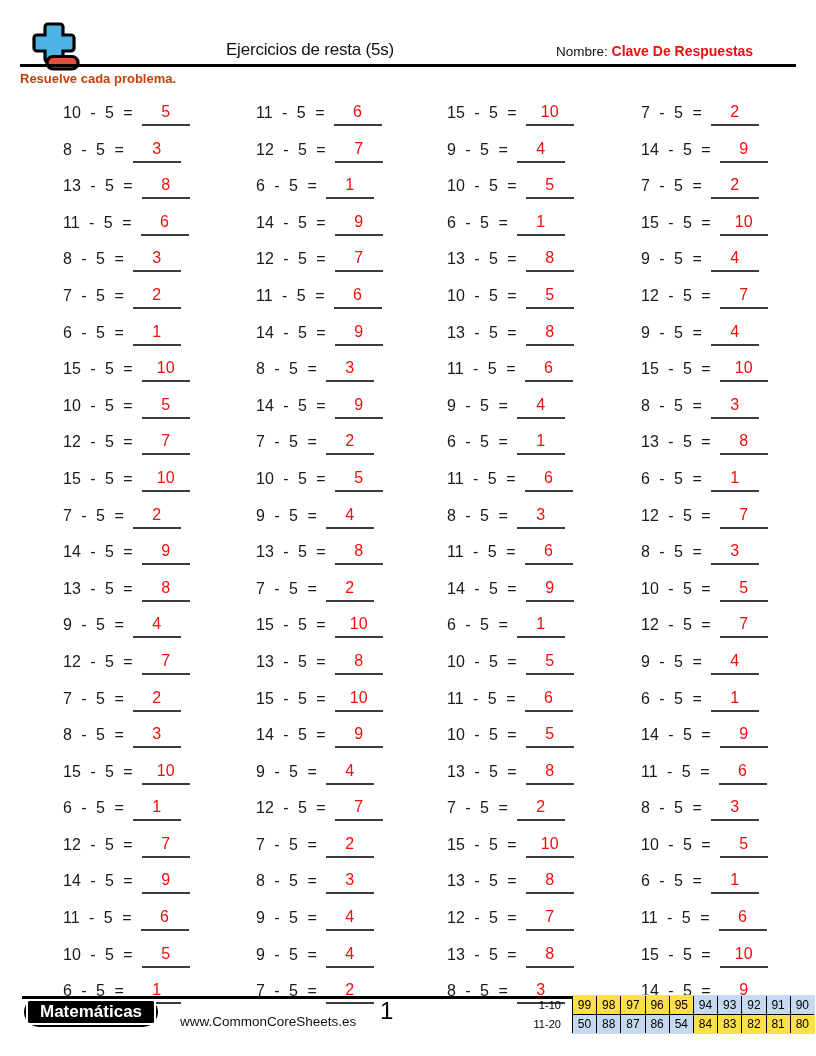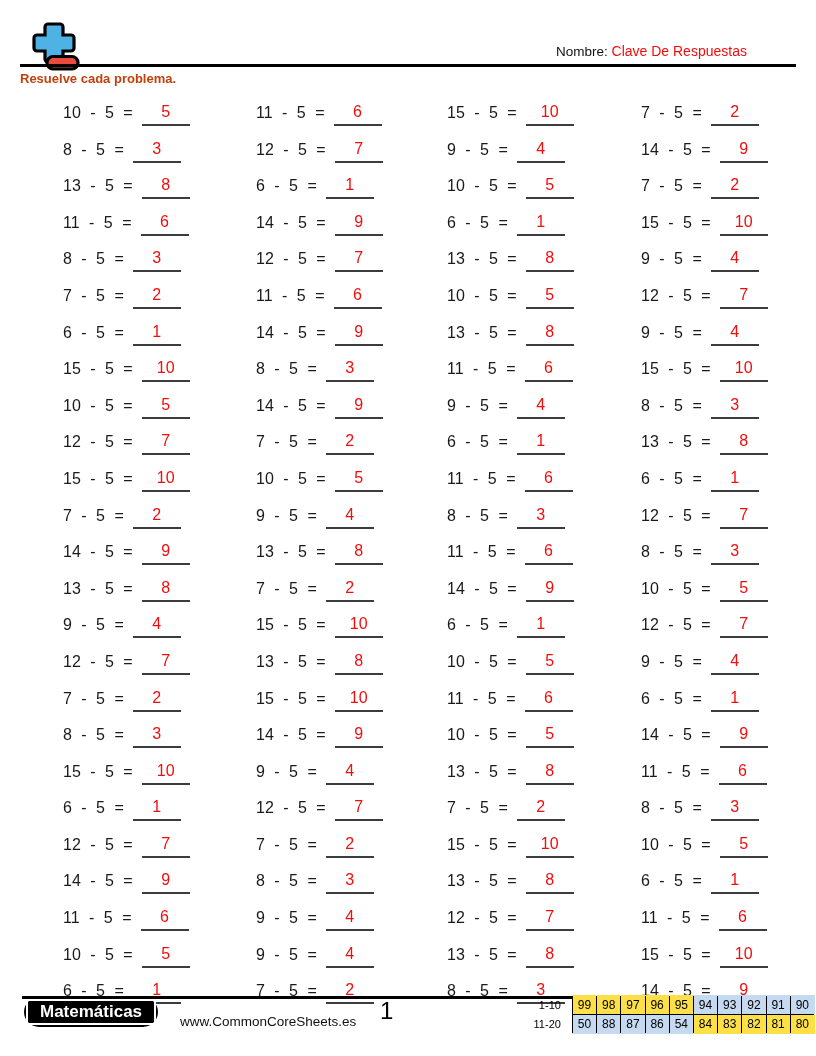--- a/index.html
+++ b/index.html
@@ -5,21 +5,21 @@
   html,body{margin:0;padding:0;background:#fff;}
   .page{
     position:relative;width:816px;height:1056px;background:#fff;overflow:hidden;
     font-family:"Liberation Sans",sans-serif;color:#111;
   }
   
   .logo{position:absolute;left:30px;top:20px;width:52px;height:52px;}
   .title{position:absolute;left:0;top:40px;width:620px;text-align:center;
          font-size:17px;letter-spacing:-0.2px;color:#111;}
   .name-row{position:absolute;left:556px;top:43px;font-size:13.5px;white-space:nowrap;}
-  .name-value{color:var(--answer-red,#f20d0d);font-weight:normal;font-size:14px;}
+  .name-value{color:var(--answer-red,#f20d0d);font-weight:bold;font-size:14px;}
   .header-rule{position:absolute;left:20px;top:64px;width:776px;height:3px;background:#000;}
   .instruction{position:absolute;left:20px;top:71px;font-size:13px;font-weight:bold;color:#c2410c;}
   
   .grid{position:absolute;left:0;top:100px;width:816px;height:892px;}
   .pcol{position:absolute;top:0;width:192px;margin-left:43px;}
   .problem{height:35.6px;display:flex;align-items:flex-start;padding-top:1px;}
   .eq{font-size:16px;line-height:23px;color:#1a1a1a;word-spacing:5px;white-space:nowrap;}
   .answer{display:inline-block;width:48px;margin-left:9px;text-align:center;
           font-size:16px;line-height:21px;padding-bottom:2px;
           border-bottom:2px solid #3c3c3c;color:var(--answer-red,#f20d0d);}
@@ -43,20 +43,21 @@
 </head>
 <body>
 
 <div class="page">
 
   <svg class="logo" viewBox="0 0 52 52" xmlns="http://www.w3.org/2000/svg">
     <path d="M18 4 h12 a3 3 0 0 1 3 3 v8 h8 a3 3 0 0 1 3 3 v10 a3 3 0 0 1 -3 3 h-8 v8 a3 3 0 0 1 -3 3 h-12 a3 3 0 0 1 -3 -3 v-8 h-8 a3 3 0 0 1 -3 -3 v-10 a3 3 0 0 1 3 -3 h8 v-8 a3 3 0 0 1 3 -3 z" fill="#4fb2e5" stroke="#000" stroke-width="3.2"></path>
     <rect x="17" y="36.5" width="31" height="12.5" rx="6" fill="#e94c3d" stroke="#000" stroke-width="3.2"></rect>
   </svg>
 
+  <div class="title">Ejercicios de resta (5s)</div>
 
   <div class="name-row">
     <span>Nombre:</span>
     <span class="name-value">Clave De Respuestas</span>
   </div>
 
   <div class="header-rule"></div>
   <div class="instruction">Resuelve cada problema.</div>
 
   <div class="grid" id="problems-grid">

